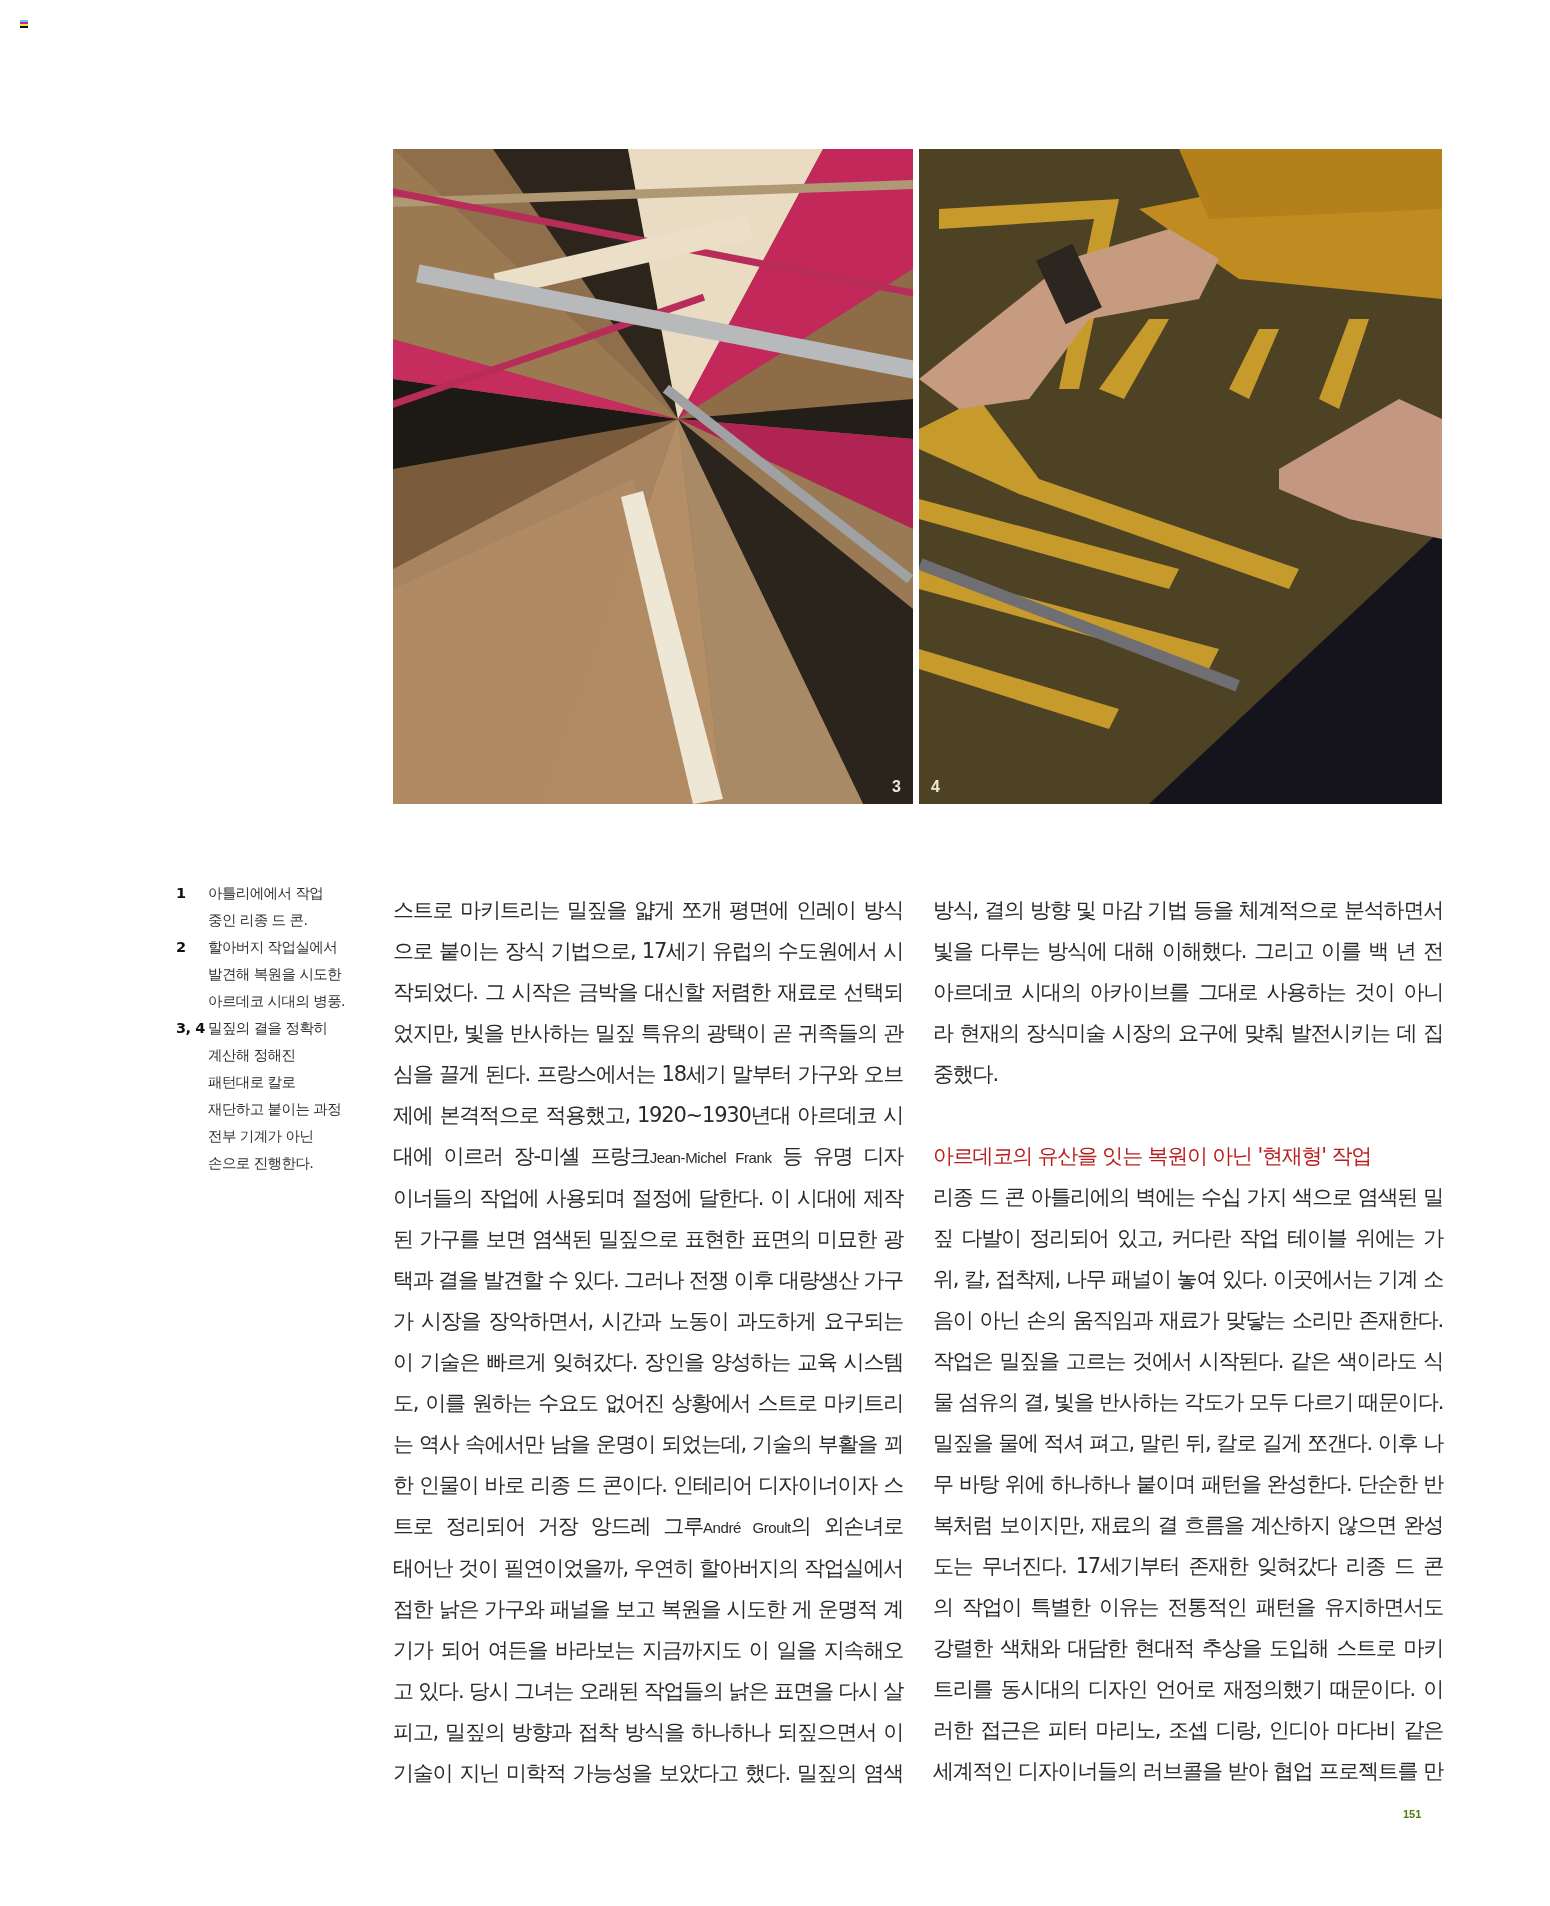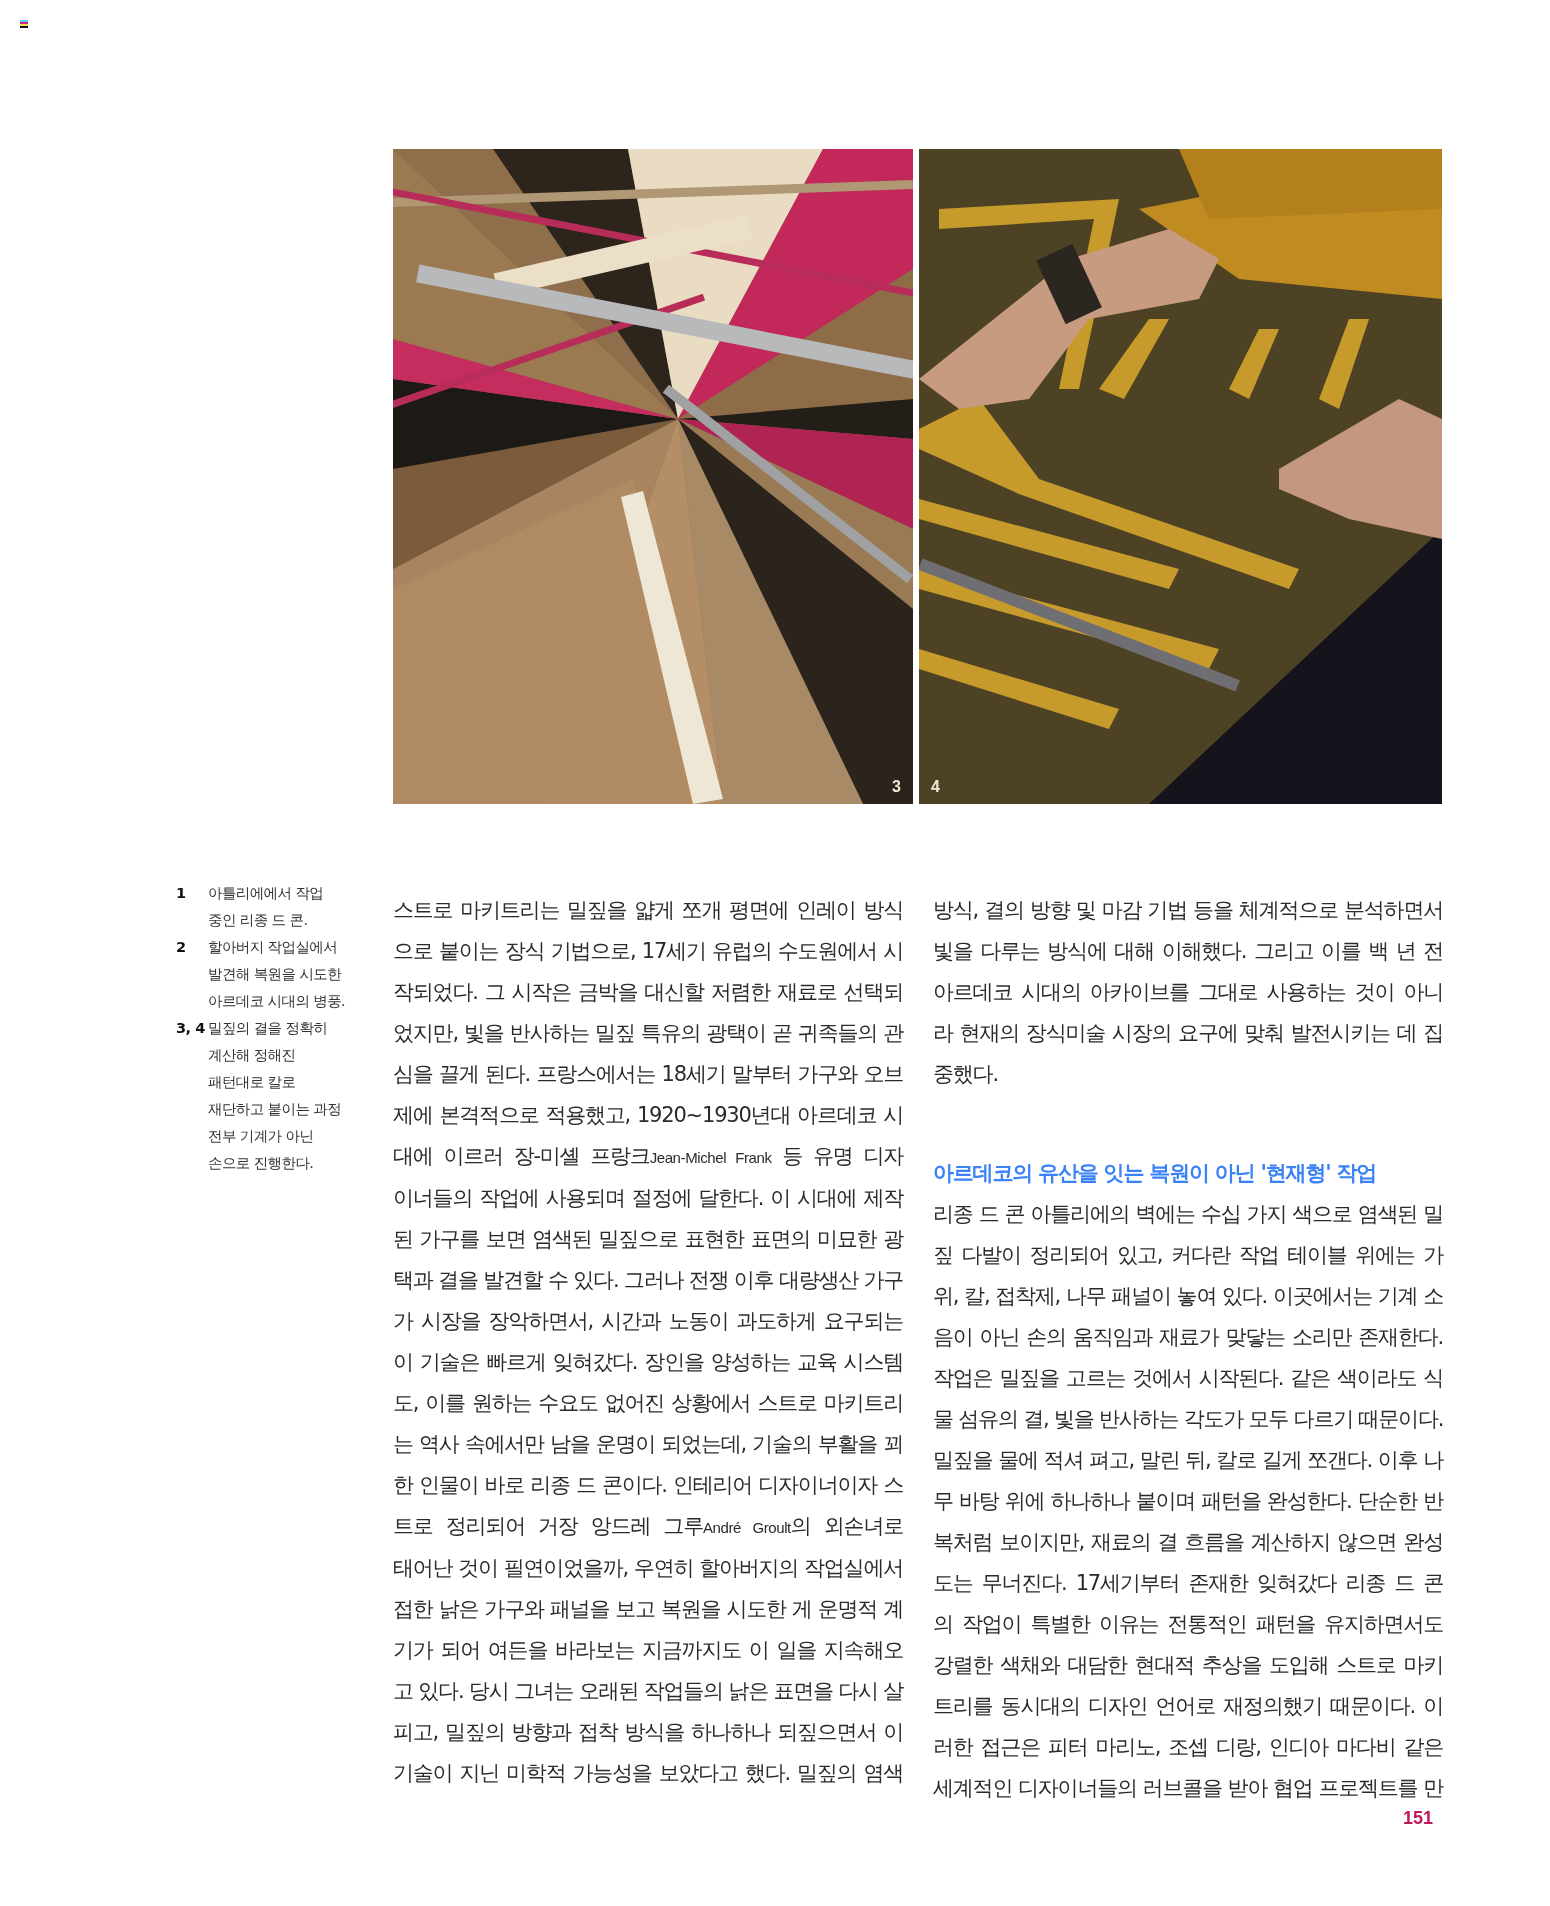--- a/index.html
+++ b/index.html
@@ -24,24 +24,24 @@
     .cap-num { width: 32px; flex: none; font-weight: bold; color: #111; letter-spacing: -0.5px; }
     .cap-text { flex: 1; white-space: pre-line; }
 
     .col { position: absolute; top: 890px; width: 510px; font-size: 21px; line-height: 41px;
            color: #2a2a2a; letter-spacing: -1.2px; text-align: justify; }
     .col-1 { left: 393px; }
     .col-2 { left: 933px; }
     .line { display: block; white-space: nowrap; text-align-last: justify; }
     .line.last { text-align-last: left; }
     .latin { font-family: Liberation Sans, sans-serif; font-size: 15px; letter-spacing: -0.4px; }
-    .subhead { display: block; font-weight: bold; color: #3b82f6; white-space: nowrap; margin-top: 58px; }
+    .subhead { display: block; font-weight: normal; color: #b91c1c; white-space: nowrap; margin-top: 41px; }
 
-    .page-number { position: absolute; left: 1403px; top: 1808px; font-size: 18px; font-weight: bold;
-                   color: #be185d; font-family: "Liberation Sans", sans-serif; }
+    .page-number { position: absolute; left: 1403px; top: 1808px; font-size: 11px; font-weight: bold;
+                   color: #4d7c0f; font-family: "Liberation Sans", sans-serif; }
   </style>
 </head>
 <body>
 
 <div class="reg-mark">
   <span style="background:#5ec8f0"></span>
   <span style="background:#c8288c"></span>
   <span style="background:#f5e050"></span>
   <span style="background:#111"></span>
 </div>

